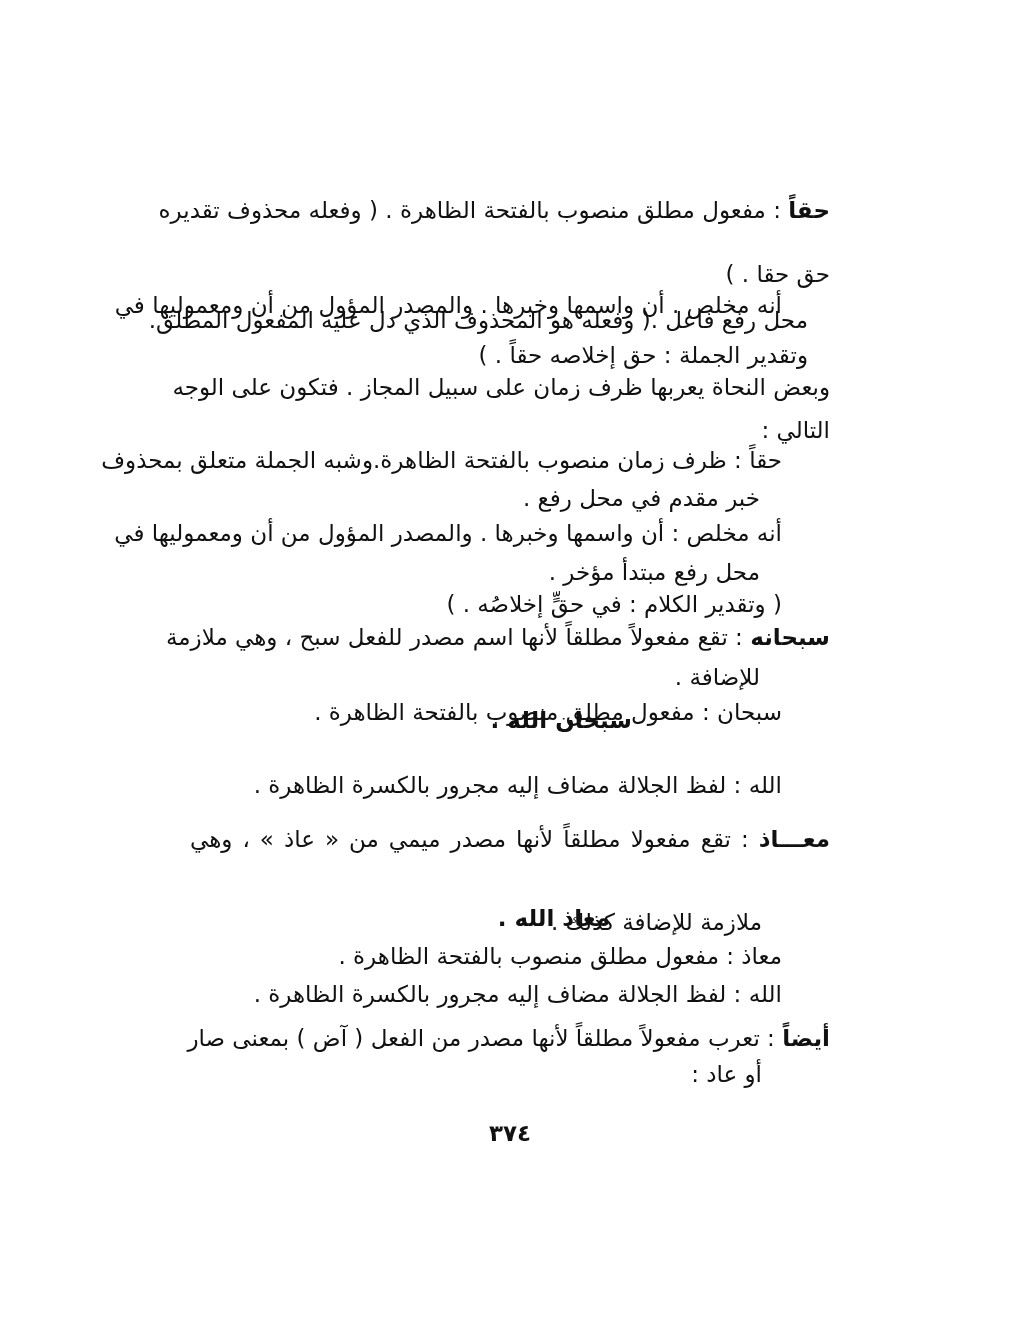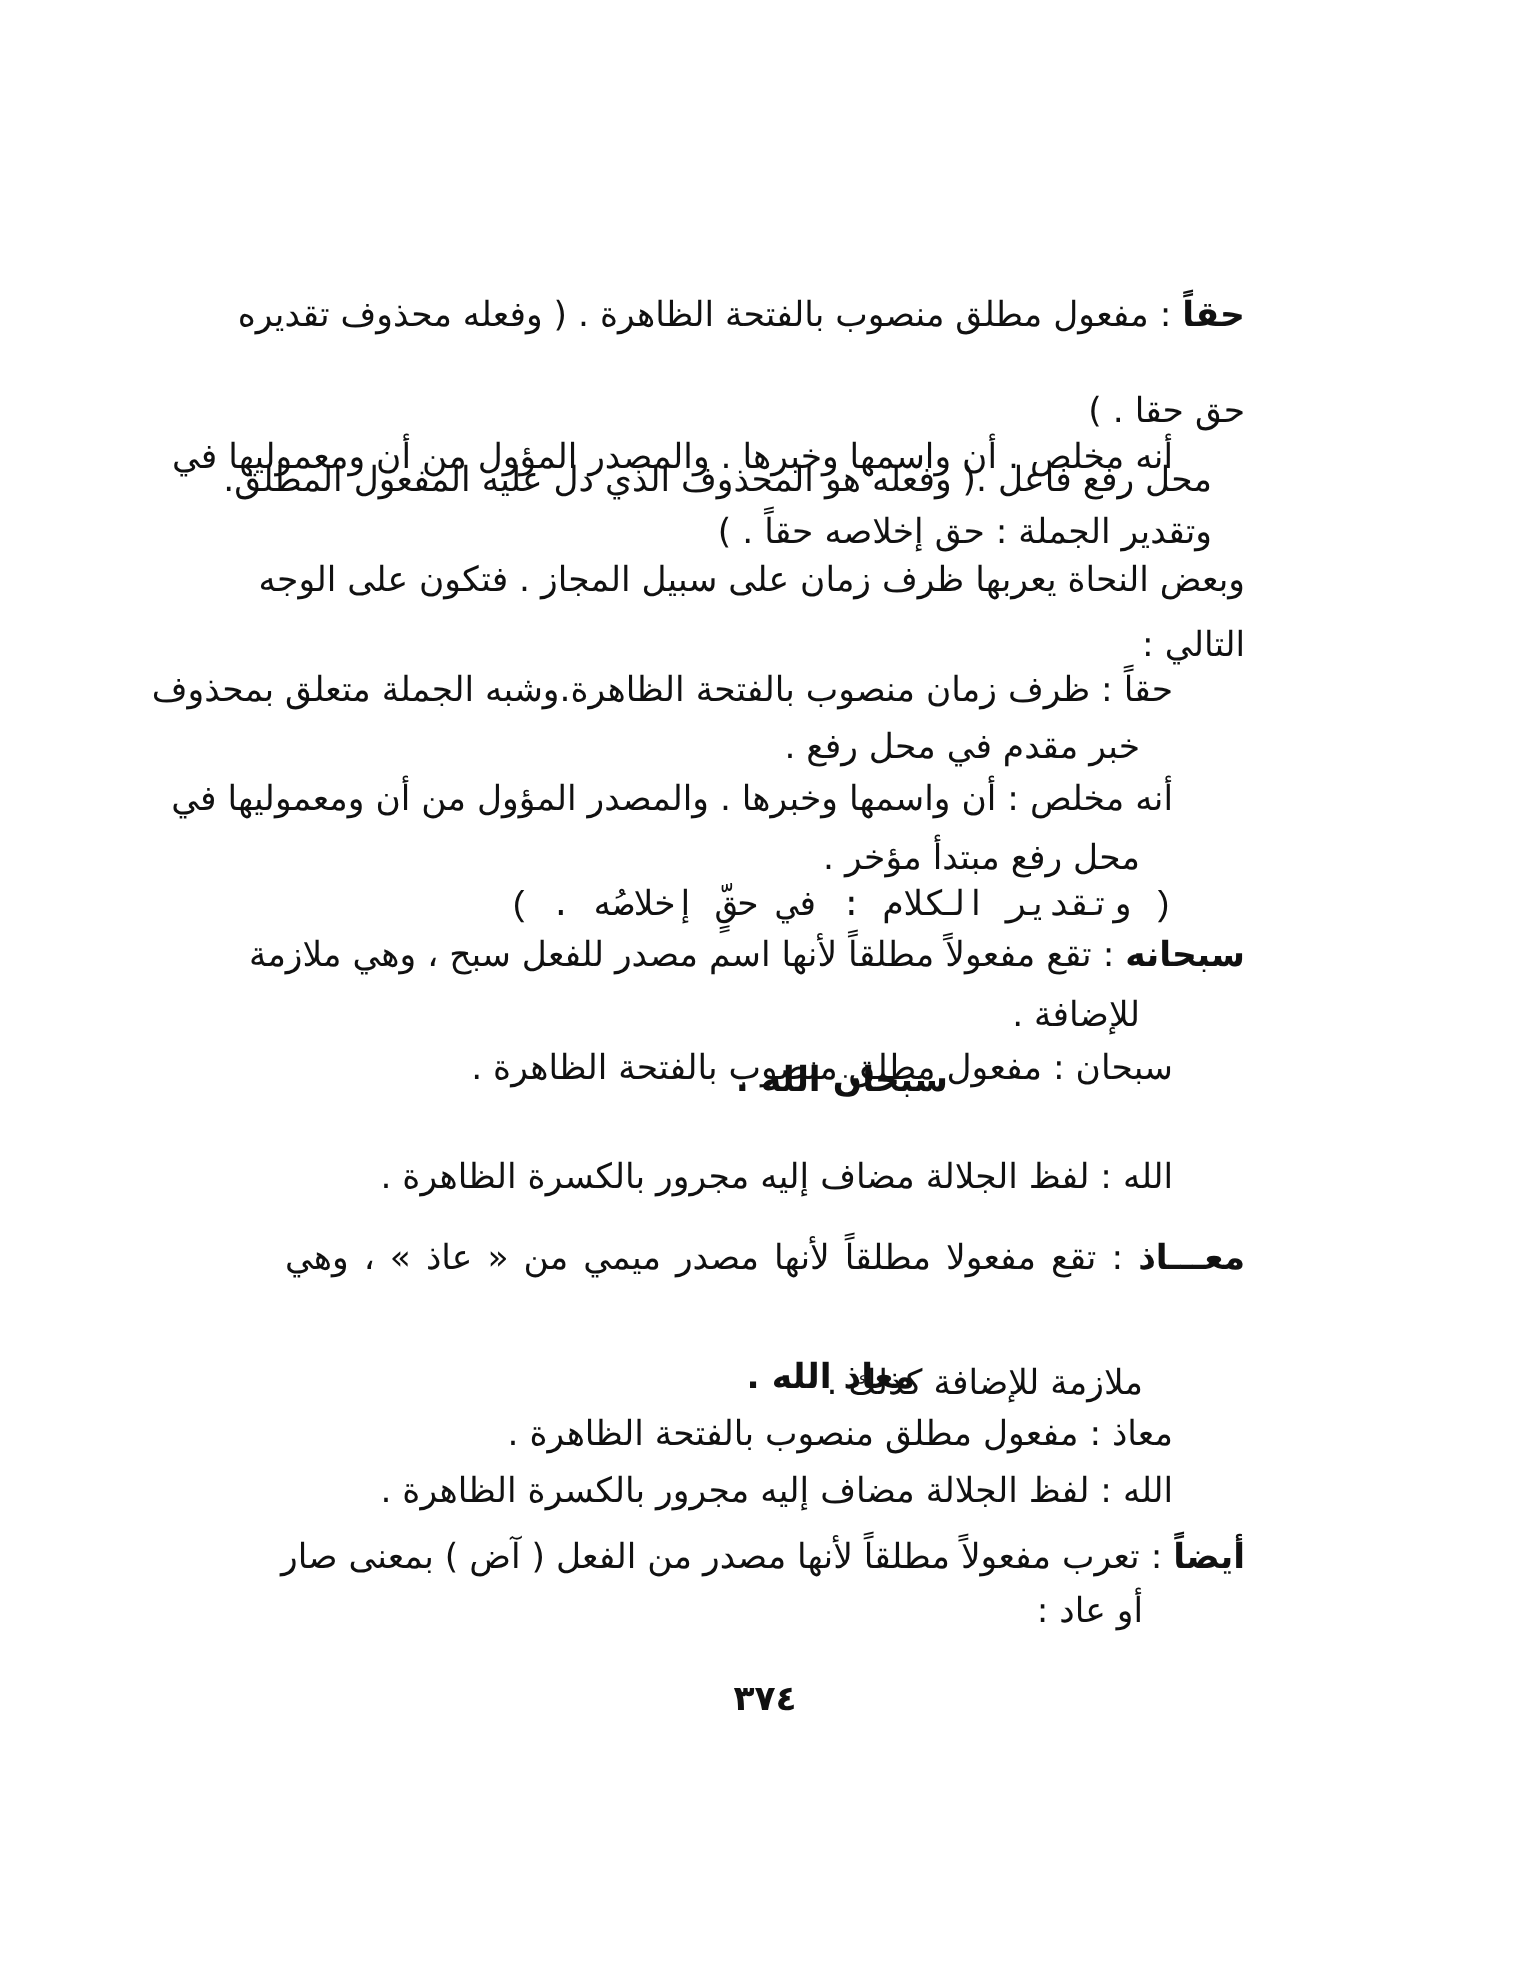--- a/index.html
+++ b/index.html
@@ -25,21 +25,21 @@
   <div class="line" style="top:343px; right:212px;">وتقدير الجملة : حق إخلاصه حقاً . )</div>
 
   <div class="line just" style="top:375px; right:190px; width:640px;">وبعض النحاة يعربها ظرف زمان على سبيل المجاز . فتكون على الوجه</div>
   <div class="line" style="top:418px; right:190px;">التالي :</div>
 
   <div class="line just" style="top:448px; right:238px; width:592px;">حقاً : ظرف زمان منصوب بالفتحة الظاهرة.وشبه الجملة متعلق بمحذوف</div>
   <div class="line" style="top:486px; right:260px;">خبر مقدم في محل رفع .</div>
 
   <div class="line just" style="top:521px; right:238px; width:592px;">أنه مخلص : أن واسمها وخبرها . والمصدر المؤول من أن ومعموليها في</div>
   <div class="line" style="top:560px; right:260px;">محل رفع مبتدأ مؤخر .</div>
-  <div class="line" style="top:592px; right:238px;font-family:Liberation Mono, monospace;">( وتقدير الكلام : في حقٍّ إخلاصُه . )</div>
+  <div class="line" style="top:592px; right:238px;">( وتقدير الكلام : في حقٍّ إخلاصُه . )</div>
 
   <div class="line just" style="top:625px; right:190px; width:640px;"><span class="b">سبحانه</span><span> : تقع مفعولاً مطلقاً لأنها اسم مصدر للفعل سبح ، وهي ملازمة</span></div>
   <div class="line" style="top:665px; right:260px;">للإضافة .</div>
 
   <div class="line b" style="top:708px; right:388px;">سبحان الله .</div>
   <div class="line" style="top:700px; right:238px;">سبحان : مفعول مطلق منصوب بالفتحة الظاهرة .</div>
   <div class="line" style="top:773px; right:238px;">الله    : لفظ الجلالة مضاف إليه مجرور بالكسرة الظاهرة .</div>
 
   <div class="line just" style="top:827px; right:190px; width:640px;"><span class="b">معـــاذ</span><span> : تقع مفعولا مطلقاً لأنها مصدر ميمي من « عاذ » ، وهي</span></div>
   <div class="line" style="top:862px; right:258px;margin-top:48px;">ملازمة للإضافة كذلك .</div>

